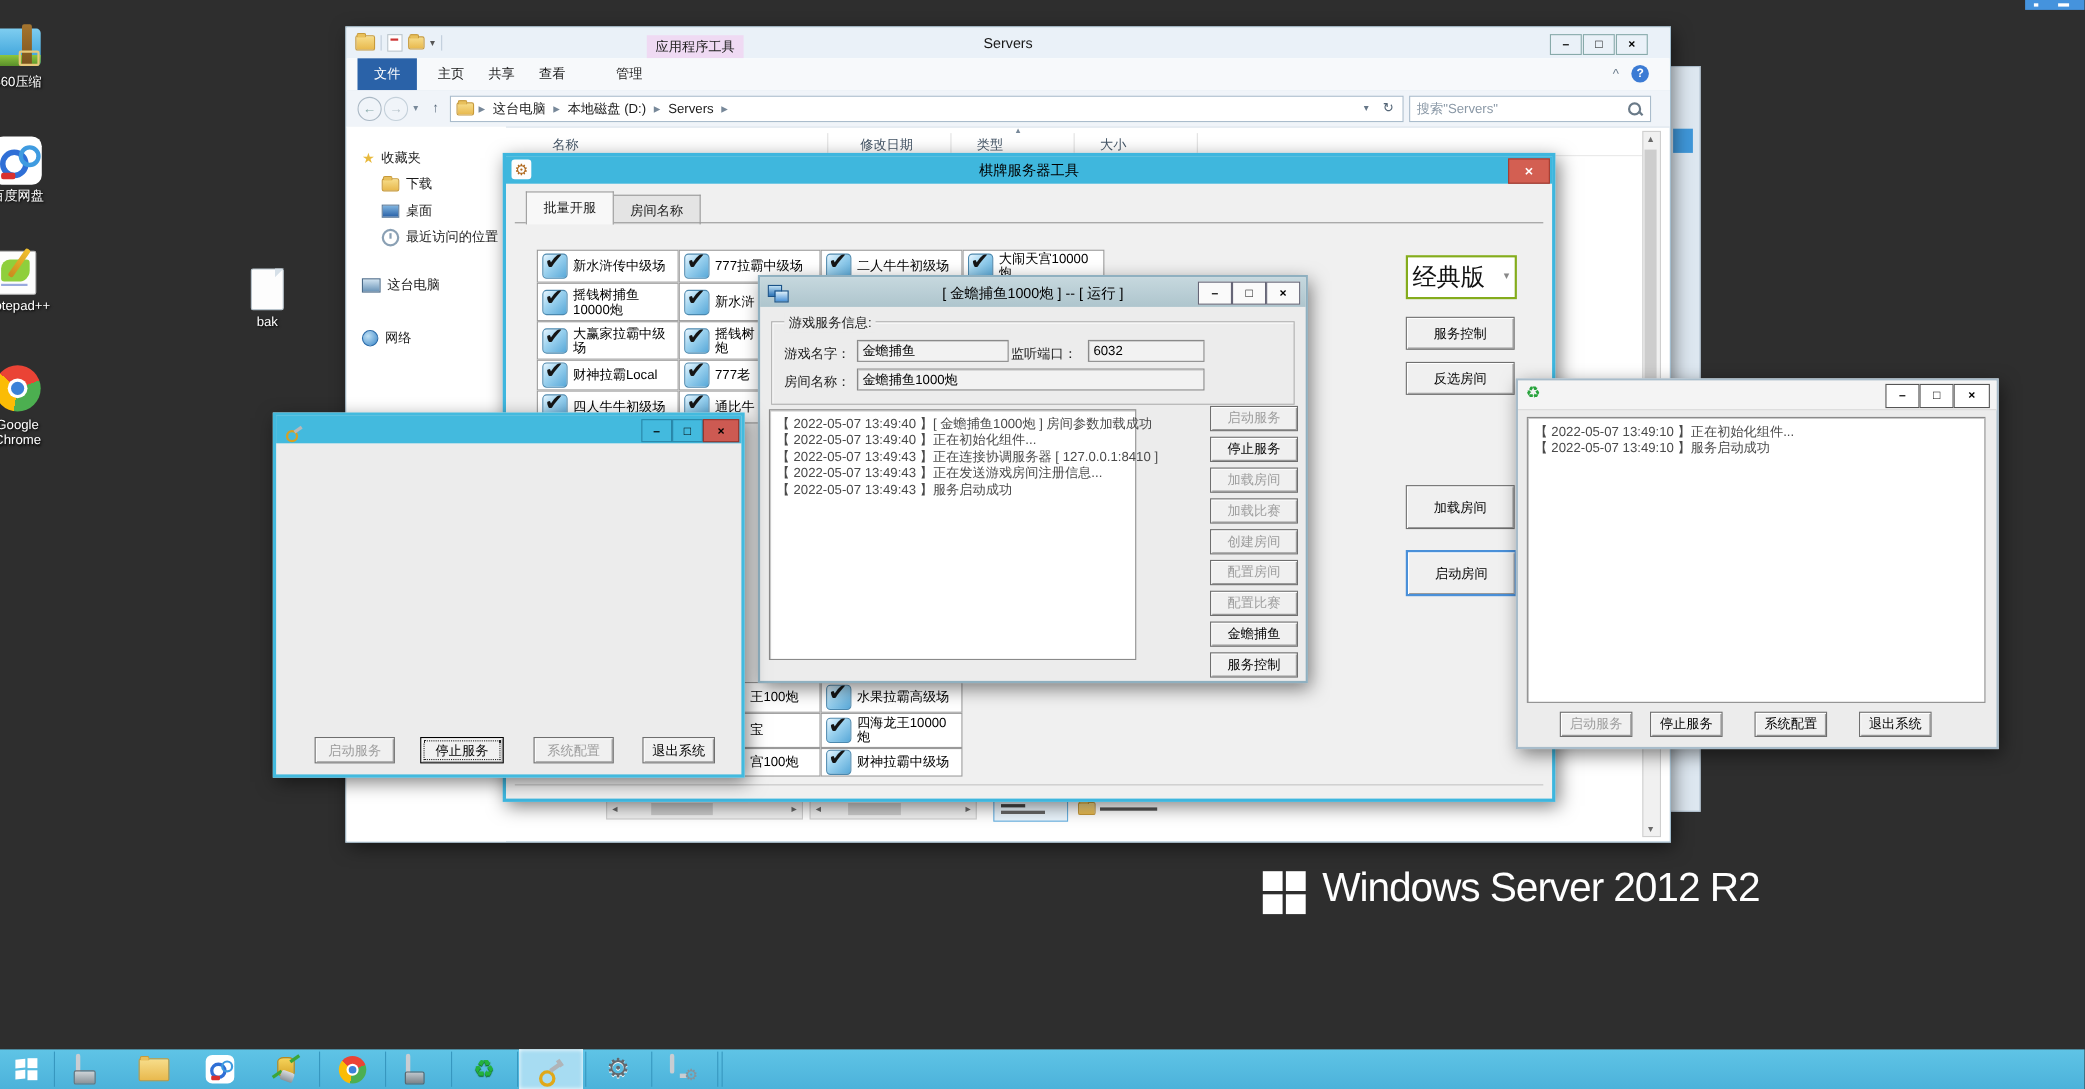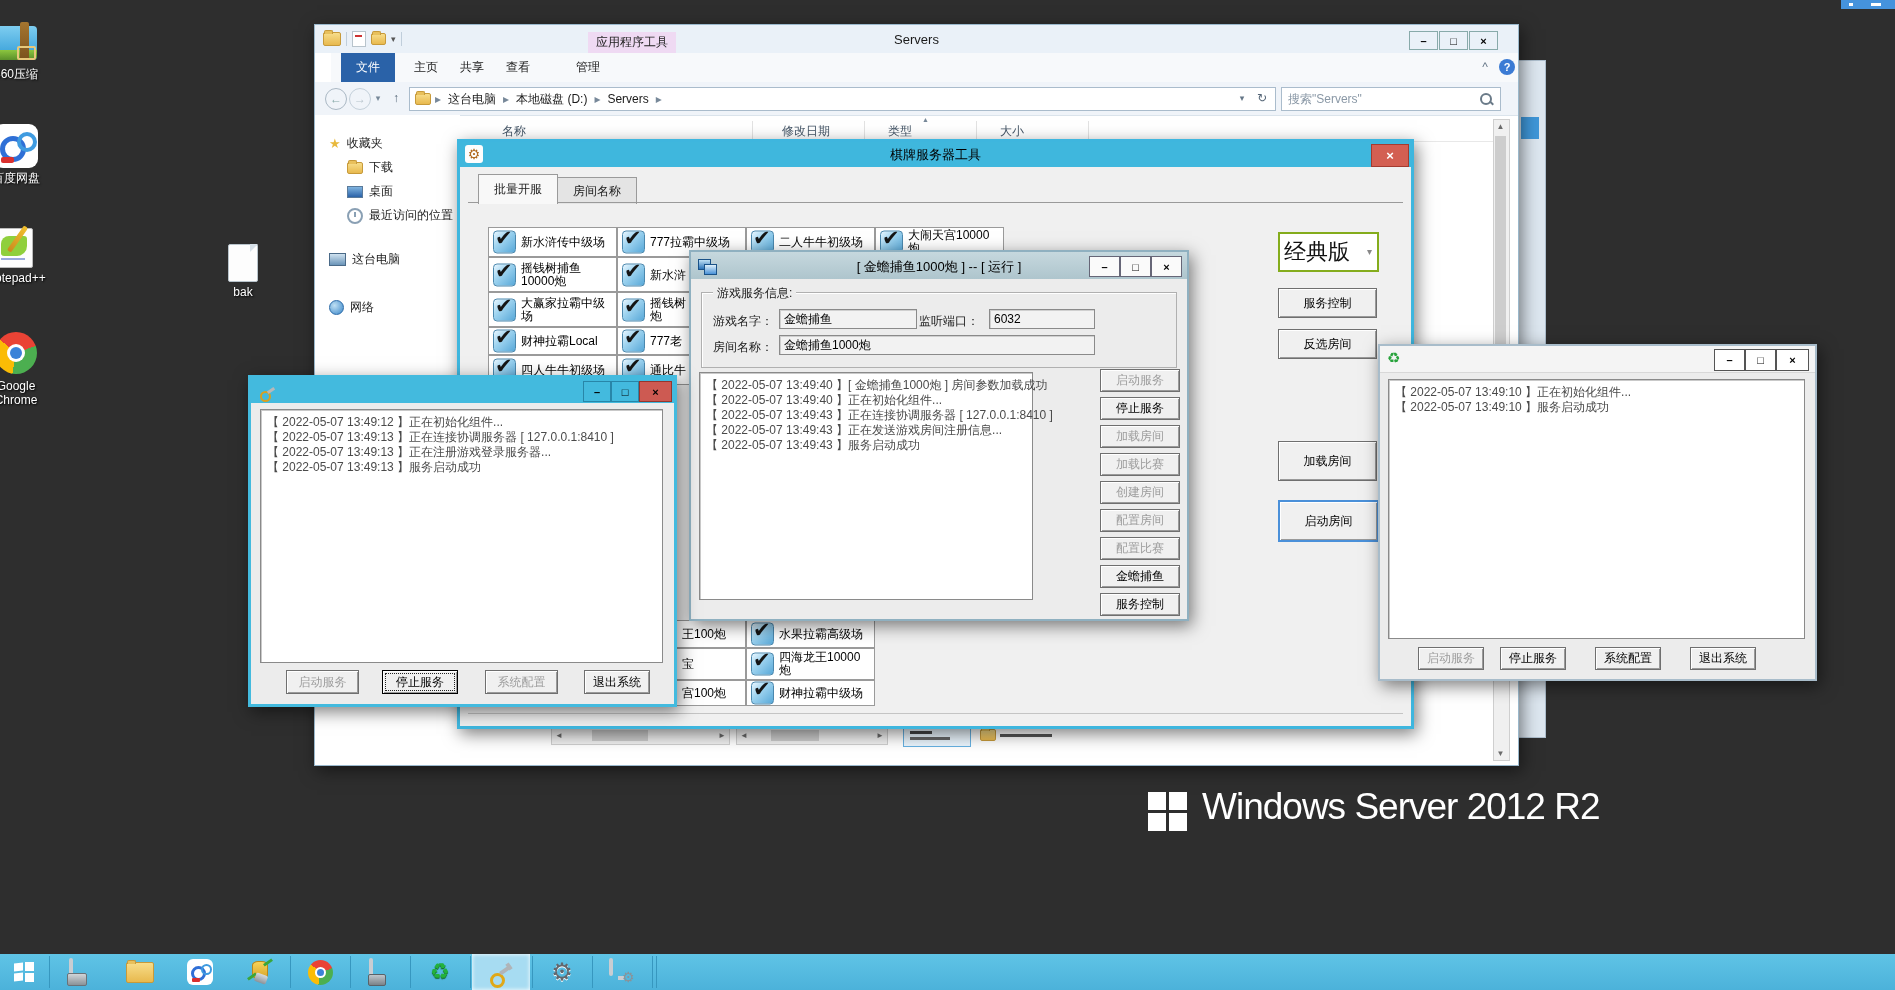--- a/index.html
+++ b/index.html
@@ -129,21 +129,21 @@
       <span style="color:#555;font-size:9px;">▾</span>
       <span style="width:1px;height:14px;background:#c0cedb;"></span>
     </div>
     <div class="abs ctr" style="left:228px;top:7px;width:88px;height:21px;background:#efdaf3;font-size:12px;color:#222;margin-left:45px;">应用程序工具</div>
     <div class="abs" style="left:0;right:0;top:7px;text-align:center;font-size:13px;color:#1a1a1a;">Servers</div>
     <div class="wbtn" style="left:1094px;top:6px;width:27px;height:17px;border:1px solid #8aa;">–</div>
     <div class="wbtn" style="left:1124px;top:6px;width:27px;height:17px;border:1px solid #8aa;">□</div>
     <div class="wbtn" style="left:1154px;top:6px;width:27px;height:17px;border:1px solid #8aa;">×</div>
   </div>
 
-  <div class="abs" style="left:16px;top:28px;right:0;height:29px;background:#f7f9fb;border-bottom:1px solid #dbe4ec;">
+  <div class="abs" style="left:0;top:28px;right:0;height:29px;background:#f7f9fb;border-bottom:1px solid #dbe4ec;">
     <div class="abs ctr" style="left:10px;top:0;width:54px;height:29px;background:#2a62a8;color:#fff;">文件</div>
     <div class="abs ctr" style="left:72px;top:0;width:46px;height:29px;">主页</div>
     <div class="abs ctr" style="left:118px;top:0;width:46px;height:29px;">共享</div>
     <div class="abs ctr" style="left:164px;top:0;width:46px;height:29px;">查看</div>
     <div class="abs ctr" style="left:228px;top:0;width:58px;height:29px;">管理</div>
     <div class="abs ctr" style="left:1146px;top:6px;width:16px;height:16px;color:#678;">^</div>
     <div class="abs ctr" style="left:1168px;top:6px;width:16px;height:16px;border-radius:50%;background:#3b7bd4;color:#fff;font-size:11px;font-weight:bold;">?</div>
   </div>
 
   <div class="abs" style="left:0;top:57px;right:0;height:33px;background:#f0f4f9;border-bottom:1px solid #dbe4ec;">
@@ -414,26 +414,20 @@
 <div class="window" style="left:248px;top:375px;width:423px;height:326px;background:#ececec;border:3px solid #43bade;z-index:40;">
   <div class="cyanbar" style="background:#43bade;">
     <span class="abs" style="left:8px;top:5px;width:16px;height:16px;">
       <i class="abs" style="left:1px;top:8px;width:7px;height:7px;border:2px solid #d8a020;border-radius:50%;"></i>
       <i class="abs" style="left:8px;top:6px;width:8px;height:3px;background:#b8b8b8;transform:rotate(-35deg);"></i>
     </span>
     <span class="wbtn ctr" style="left:332px;top:3px;width:26px;height:19px;border:1px solid #2886a8;">–</span>
     <span class="wbtn ctr" style="left:360px;top:3px;width:26px;height:19px;border:1px solid #2886a8;">□</span>
     <span class="wbtn ctr" style="left:388px;top:3px;width:31px;height:19px;background:#cd5a52;border:1px solid #93362e;">×</span>
   </div>
-  <div class="sunken" style="left:9px;top:31px;width:403px;height:254px;padding:5px 0 0 6px;box-sizing:border-box;">
-    <div class="logline">【 2022-05-07 13:49:12 】正在初始化组件...</div>
-    <div class="logline">【 2022-05-07 13:49:13 】正在连接协调服务器 [ 127.0.0.1:8410 ]</div>
-    <div class="logline">【 2022-05-07 13:49:13 】正在注册游戏登录服务器...</div>
-    <div class="logline">【 2022-05-07 13:49:13 】服务启动成功</div>
-  </div>
   <div class="b3 dis" style="left:35px;top:292px;width:71px;height:22px;">启动服务</div>
   <div class="b3 focus-dotted" style="left:131px;top:292px;width:74px;height:22px;">停止服务</div>
   <div class="b3 dis" style="left:234px;top:292px;width:71px;height:22px;">系统配置</div>
   <div class="b3" style="left:333px;top:292px;width:64px;height:22px;">退出系统</div>
 </div>
 
 <div class="window" style="left:1378px;top:344px;width:435px;height:333px;background:#ececec;border:2px solid #a8bcca;z-index:50;">
   <div class="abs" style="left:0;top:0;right:0;height:26px;background:#f4f4f4;border-bottom:1px solid #d8d8d8;">
     <span class="abs" style="left:7px;top:4px;font-size:15px;color:#28a33c;line-height:1;">♻</span>
     <span class="wbtn ctr" style="left:334px;top:3px;width:29px;height:20px;background:#fff;border:1px solid #555;">–</span>

